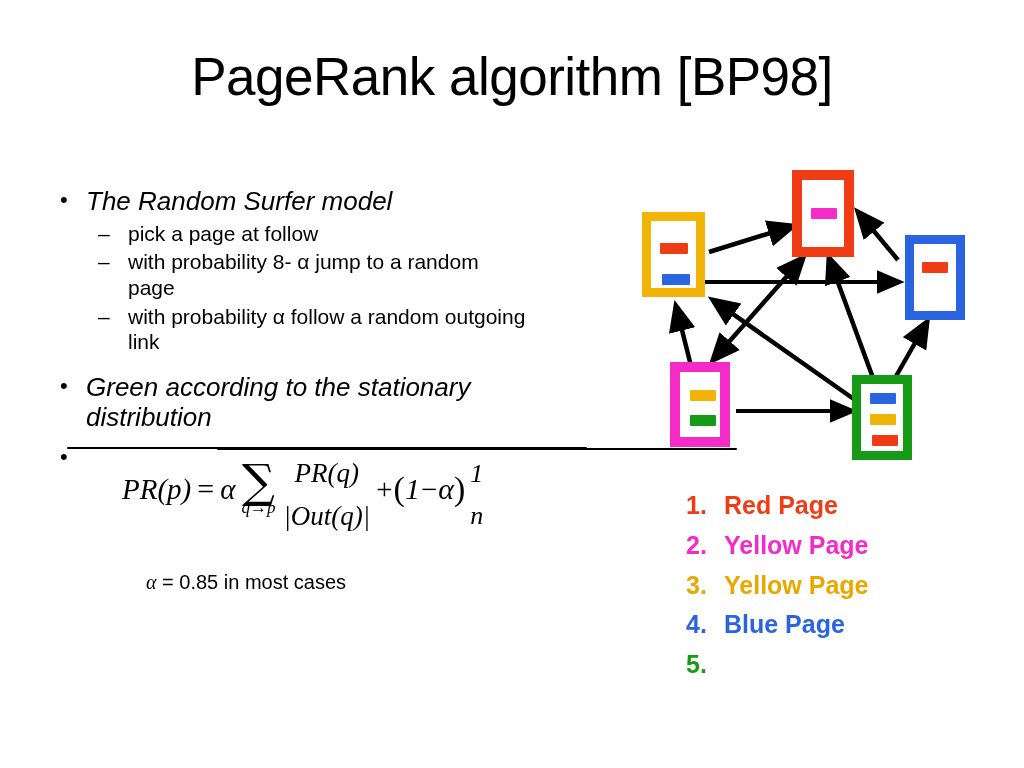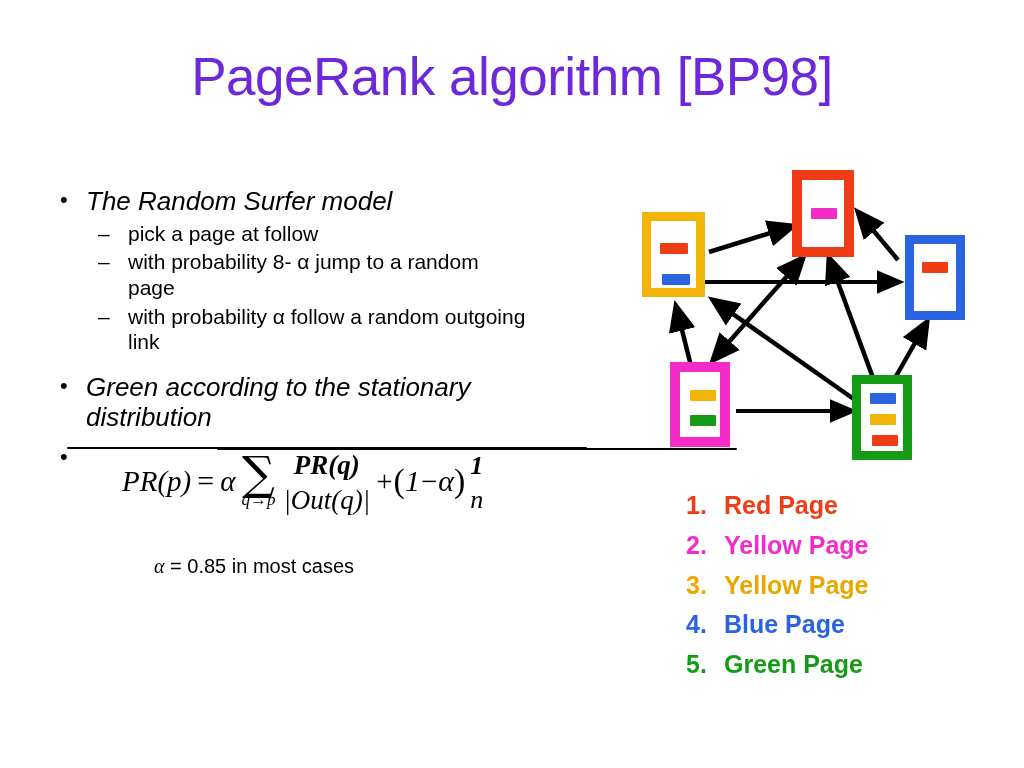--- a/index.html
+++ b/index.html
@@ -29,21 +29,21 @@
     position: absolute;
     left: 0;
     top: 48px;
     width: 1024px;
     text-align: center;
     font-size: 53px;
     font-weight: 400;
     letter-spacing: -0.5px;
     line-height: 1.1;
     font-family: "Liberation Sans", sans-serif;
-    color: #6d28d9;
+    color: #000000;
     white-space: nowrap;
   }
 
   
   #body-left {
     position: absolute;
     left: 56px;
     top: 186px;
     width: 520px;
   }
@@ -135,40 +135,39 @@
   .frac {
     display: inline-flex;
     flex-direction: column;
     align-items: center;
     margin: 0 2px;
     vertical-align: middle;
   }
   .frac .num {
     font-size: 27px;
     line-height: 1.1;
-    padding: 4px 3px;
-    font-weight: bold;
+    padding: 12px 3px;
   }
   .frac .bar {
     width: 100%;
     height: 2px;
     background: #000;
   }
   .frac .den {
     font-size: 27px;
     line-height: 1.12;
     padding: 0 3px;
   }
   .frac.small .num, .frac.small .den { font-size: 26px; }
   #eq .plus { font-style: normal; padding: 0 1px; font-size: 29px; }
   #eq .paren { font-size: 34px; font-style: normal; }
 
   #alpha-note {
     margin-top: 40px;
-    margin-left: 32px;
+    margin-left: 24px;
     font-size: 20px;
     font-family: "Liberation Serif", serif;
     white-space: nowrap;
   }
   #alpha-note .av { font-style: italic; }
   #alpha-note .txt2 { font-family: "Liberation Sans", sans-serif; font-style: normal; }
 
   
   #graph {
     position: absolute;
@@ -375,17 +374,16 @@
     <div class="rank-item" style="color: rgb(232, 168, 0);">
       <span class="num">3.</span>
       <span class="lbl">Yellow Page</span>
     </div>
     <div class="rank-item" style="color: rgb(43, 100, 224);">
       <span class="num">4.</span>
       <span class="lbl">Blue Page</span>
     </div>
     <div class="rank-item" style="color: rgb(22, 155, 22);">
       <span class="num">5.</span>
-      <span class="lbl">Green Page</span>
     </div>
   </div>
 
 </div>
 
 </body></html>

